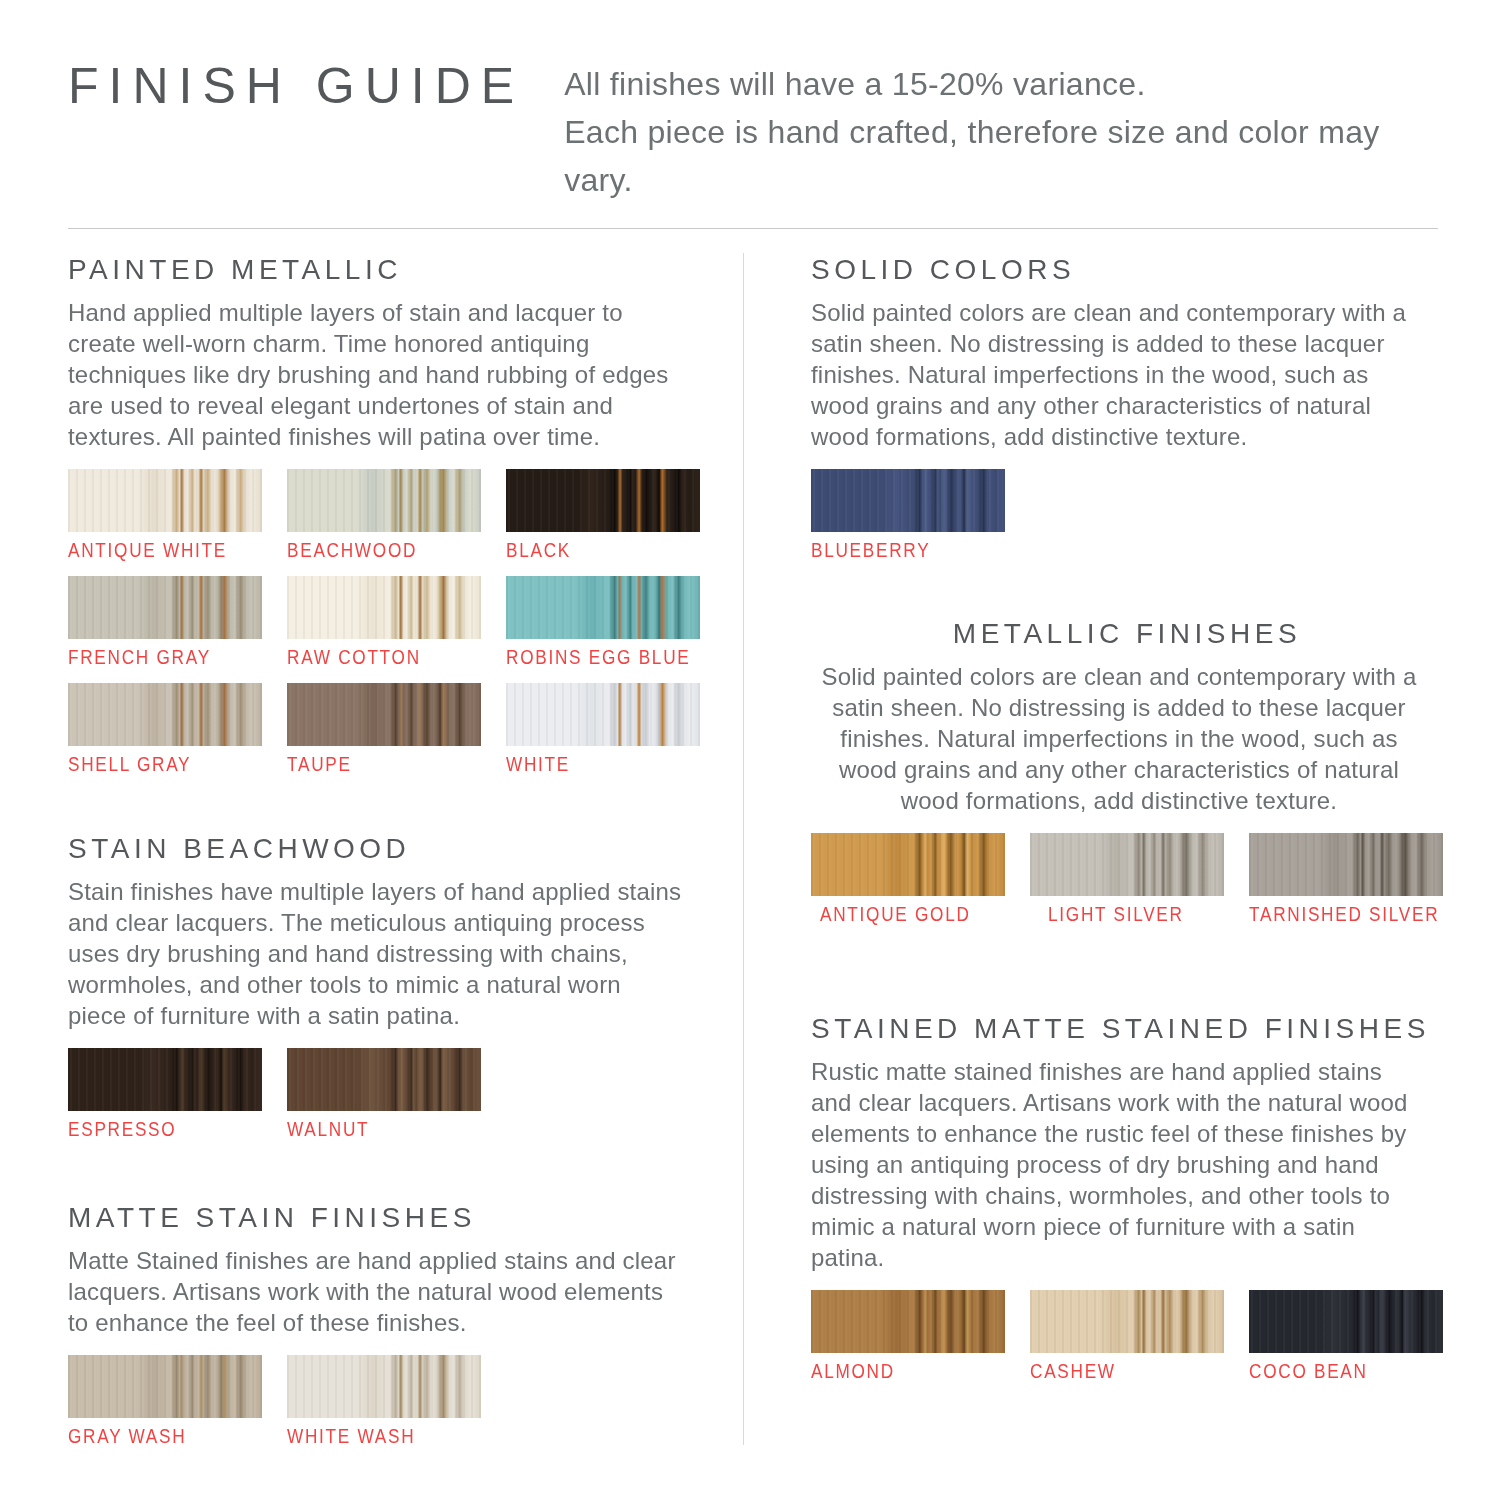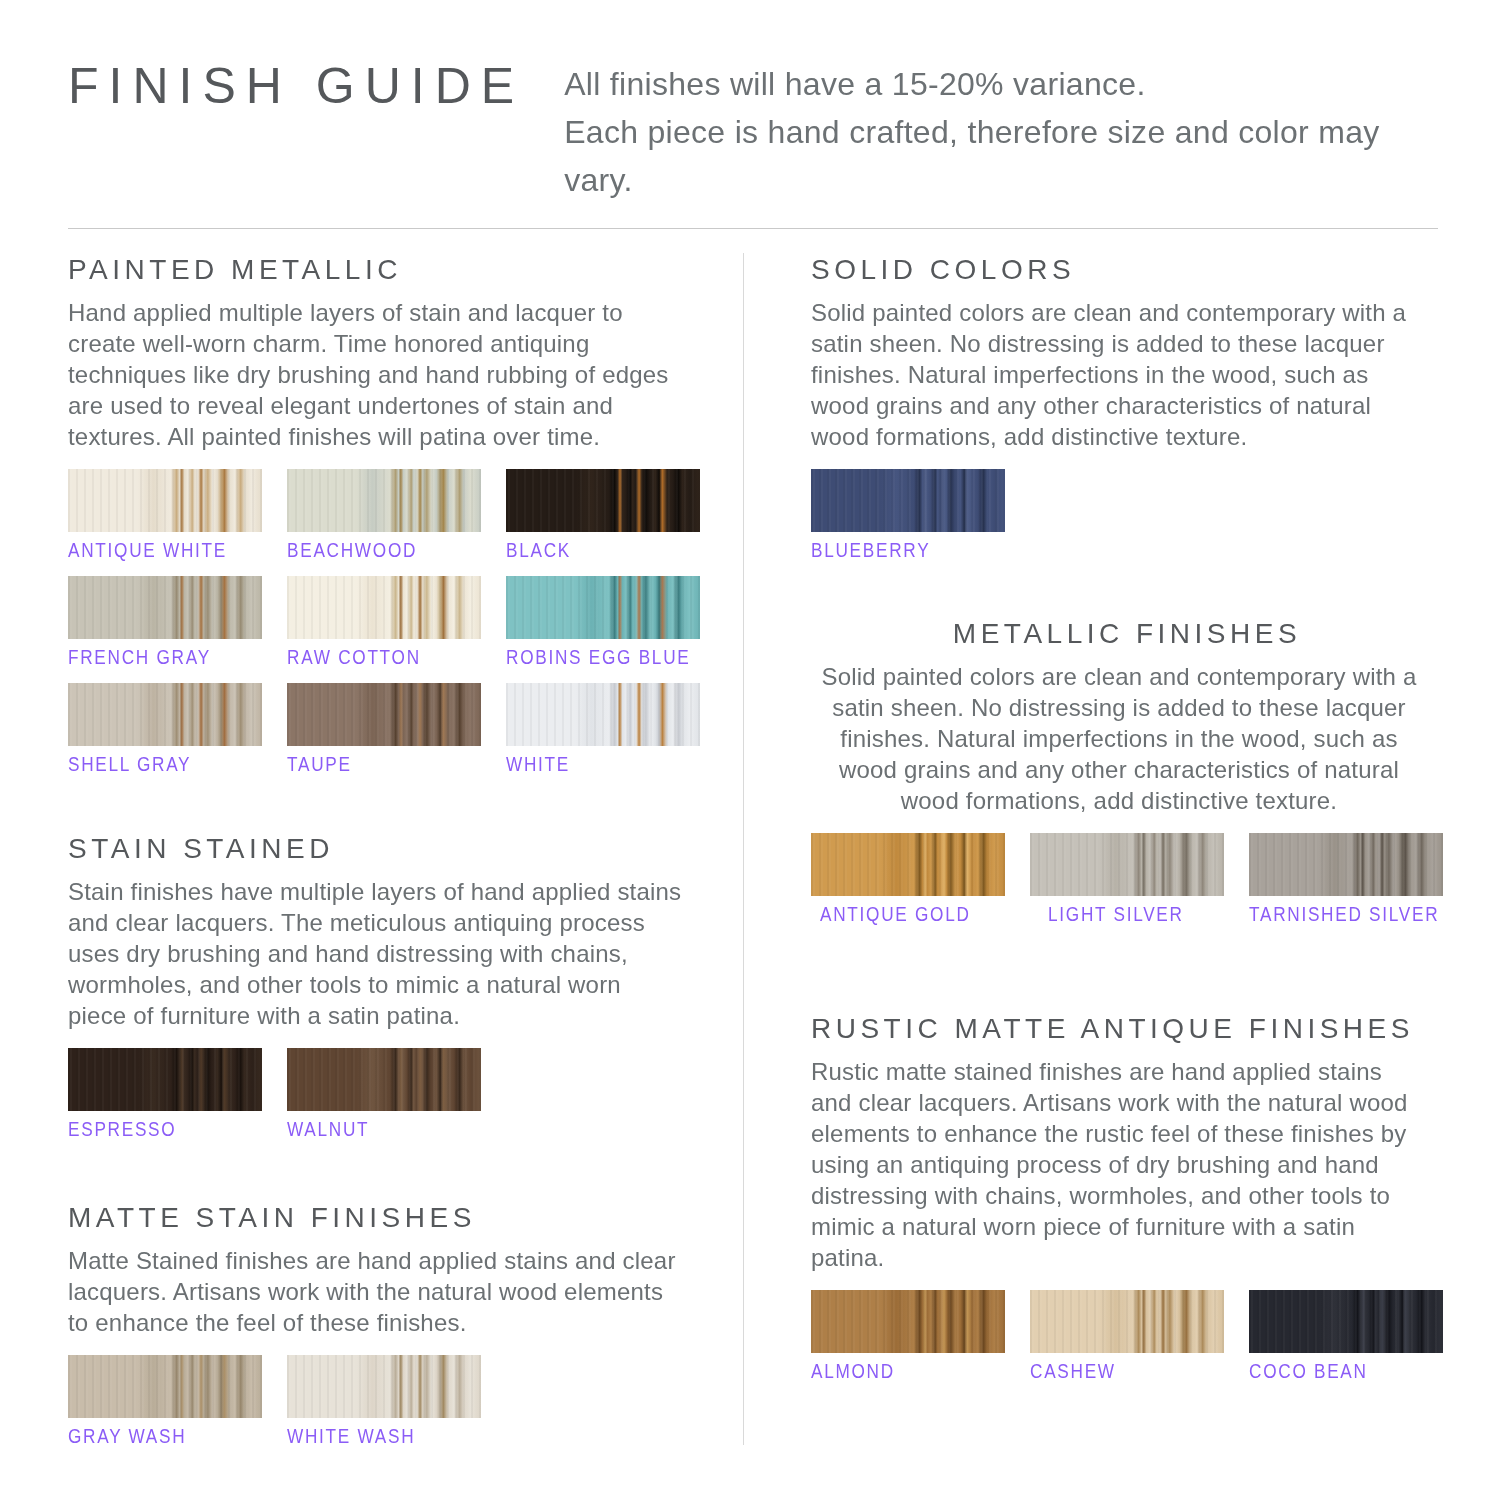--- a/index.html
+++ b/index.html
@@ -91,21 +91,21 @@
         var(--c3) 56%, var(--c2) 57.5%, var(--c4) 58.7%, var(--c2) 60%,
         var(--c1) 62%, var(--c3) 64%, var(--c2) 65.2%, var(--c1) 67%,
         var(--c4) 68.6%, var(--c2) 70%, var(--c3) 72%, var(--c1) 74.5%,
         var(--c2) 77%, var(--c3) 79%, var(--c4) 80.6%, var(--c2) 83%,
         var(--c1) 86%, var(--c3) 89%, var(--c2) 91%, var(--c1) 94.5%, var(--c2) 100%);
   }
   .label {
     margin-top: 7px;
     font-size: 20px;
     letter-spacing: 2px;
-    color: #8b5cf6;
+    color: #ef4444;
     white-space: nowrap;
     line-height: 23px;
   }
   .label span {
     display: inline-block;
     transform: scaleX(0.86);
     transform-origin: 0 50%;
   }
 </style>
 </head>
@@ -164,21 +164,21 @@
               <div class="label"><span>TAUPE</span></div>
             </div>
             <div class="cell">
               <div class="swatch" style="--c1: #ebedf0; --c2: #e0e3e7; --c3: #c6c9cf; --c4: #b97f3c;"></div>
               <div class="label"><span>WHITE</span></div>
             </div>
           </div>
       </section>
 
       <section class="mt-stain">
-        <h2 class="sec-h">STAIN STAINED</h2>
+        <h2 class="sec-h">STAIN BEACHWOOD</h2>
         <p class="sec-d">Stain finishes have multiple layers of hand applied stains and clear lacquers. The meticulous antiquing process uses dry brushing and hand distressing with chains, wormholes, and other tools to mimic a natural worn piece of furniture with a satin patina.</p>
         <div class="grid">
             <div class="cell">
               <div class="swatch" style="--c1: #2e211a; --c2: #382a20; --c3: #1a120d; --c4: #503a28;"></div>
               <div class="label"><span>ESPRESSO</span></div>
             </div>
             <div class="cell">
               <div class="swatch" style="--c1: #5f4532; --c2: #6f5540; --c3: #38281c; --c4: #7d5e42;"></div>
               <div class="label"><span>WALNUT</span></div>
             </div>
@@ -230,21 +230,21 @@
               <div class="label"><span>LIGHT SILVER</span></div>
             </div>
             <div class="cell">
               <div class="swatch" style="--c1: #a8a29b; --c2: #9a938a; --c3: #6f675d; --c4: #5a5249;"></div>
               <div class="label"><span>TARNISHED SILVER</span></div>
             </div>
           </div>
       </section>
 
       <section class="mt-rustic">
-        <h2 class="sec-h">RUSTIC MATTE ANTIQUE FINISHES</h2>
+        <h2 class="sec-h">STAINED MATTE STAINED FINISHES</h2>
         <p class="sec-d">Rustic matte stained finishes are hand applied stains and clear lacquers. Artisans work with the natural wood elements to enhance the rustic feel of these finishes by using an antiquing process of dry brushing and hand distressing with chains, wormholes, and other tools to mimic a natural worn piece of furniture with a satin patina.</p>
         <div class="grid">
             <div class="cell">
               <div class="swatch" style="--c1: #ae7f48; --c2: #9c6d38; --c3: #6b4720; --c4: #c29554;"></div>
               <div class="label"><span>ALMOND</span></div>
             </div>
             <div class="cell">
               <div class="swatch" style="--c1: #e2cfb1; --c2: #d7c19e; --c3: #ab8a5a; --c4: #966f3e;"></div>
               <div class="label"><span>CASHEW</span></div>
             </div>

